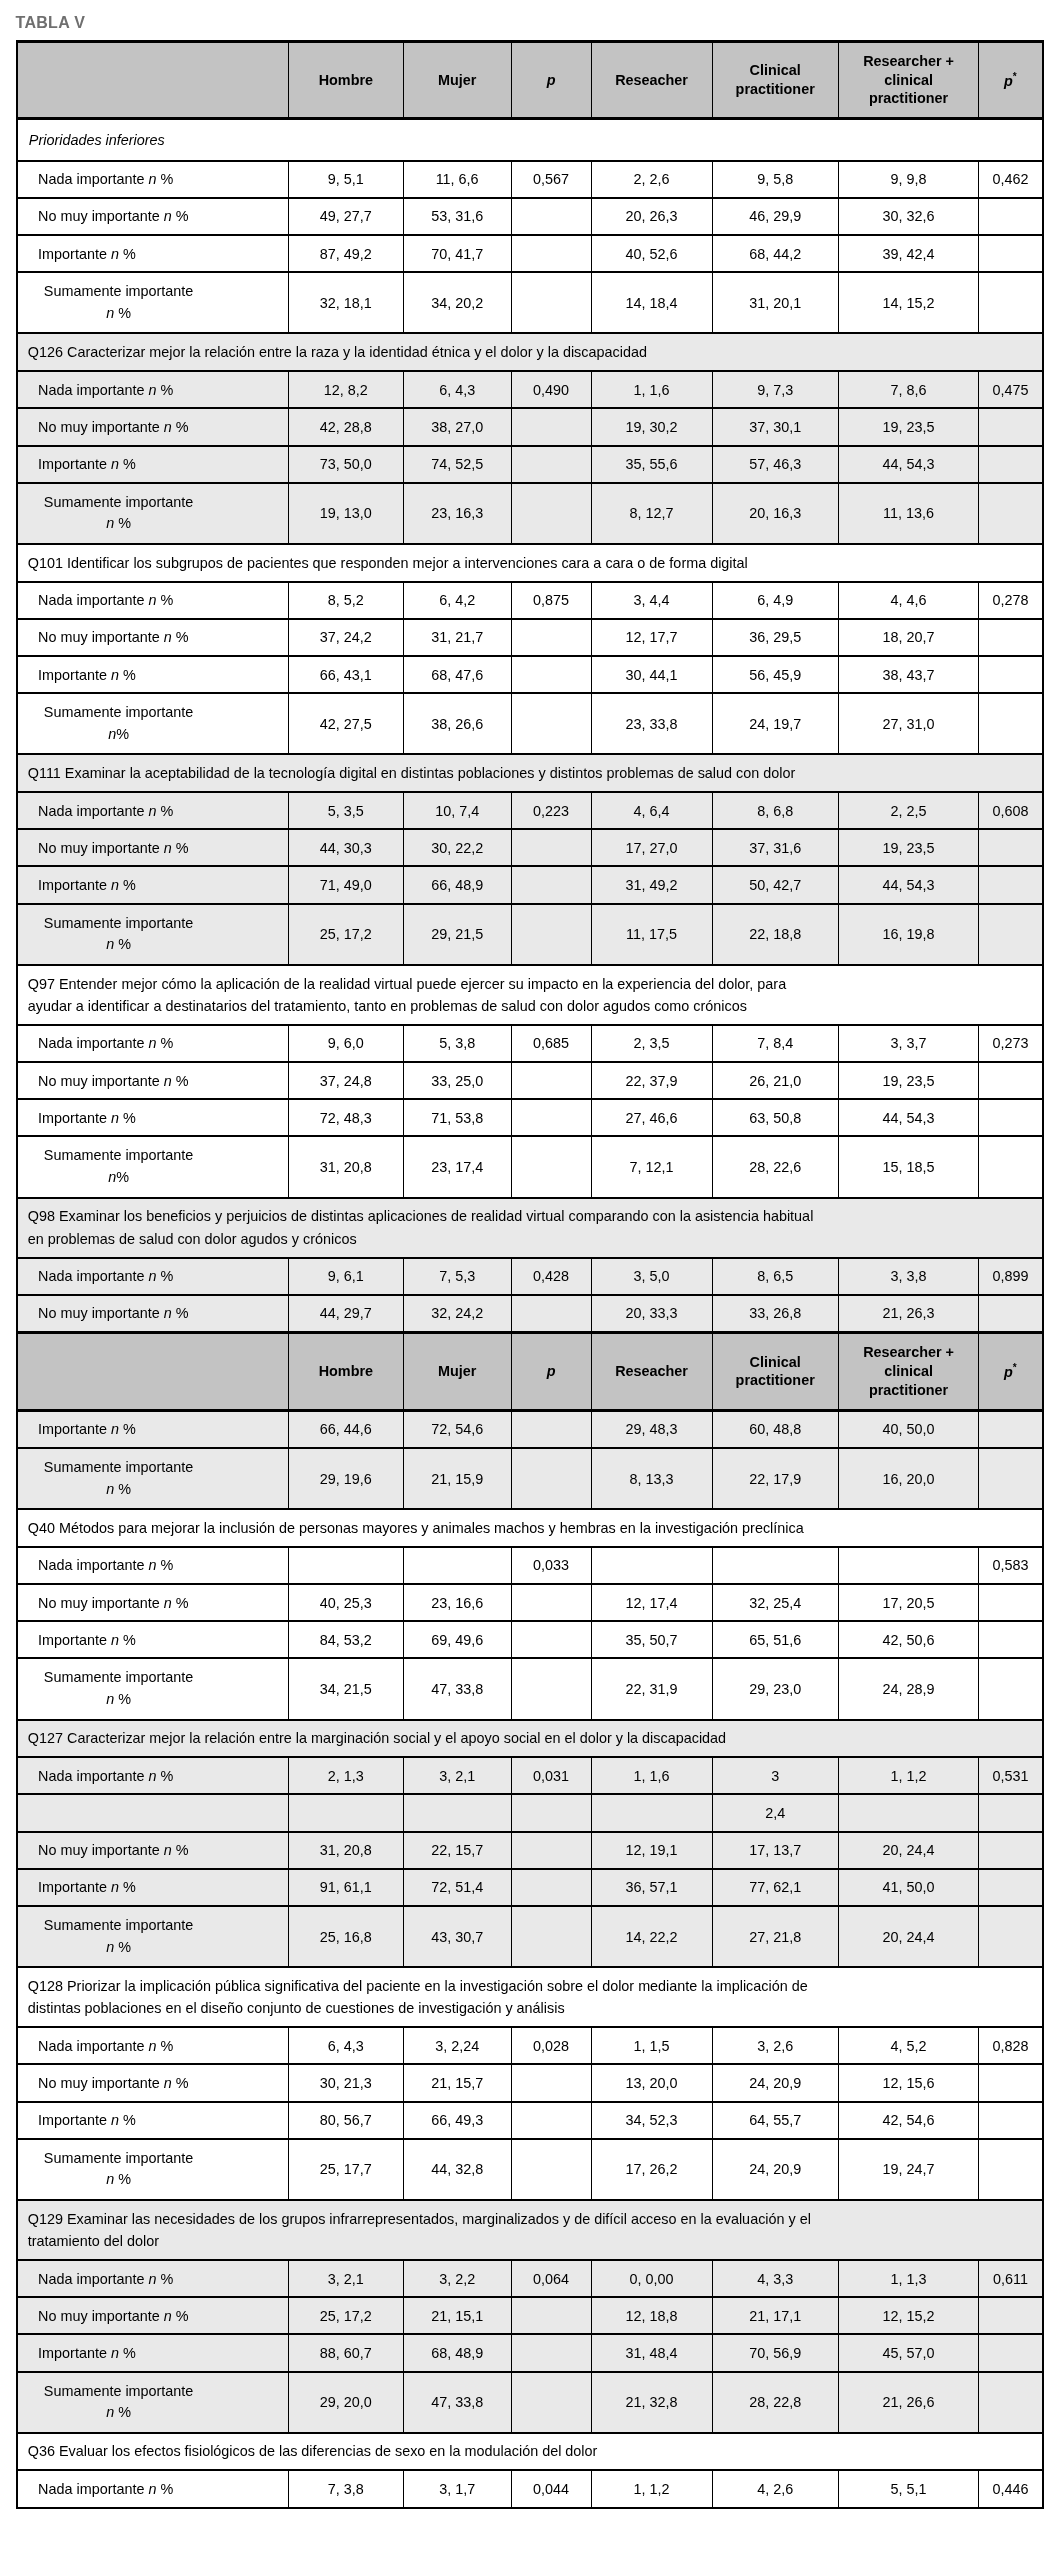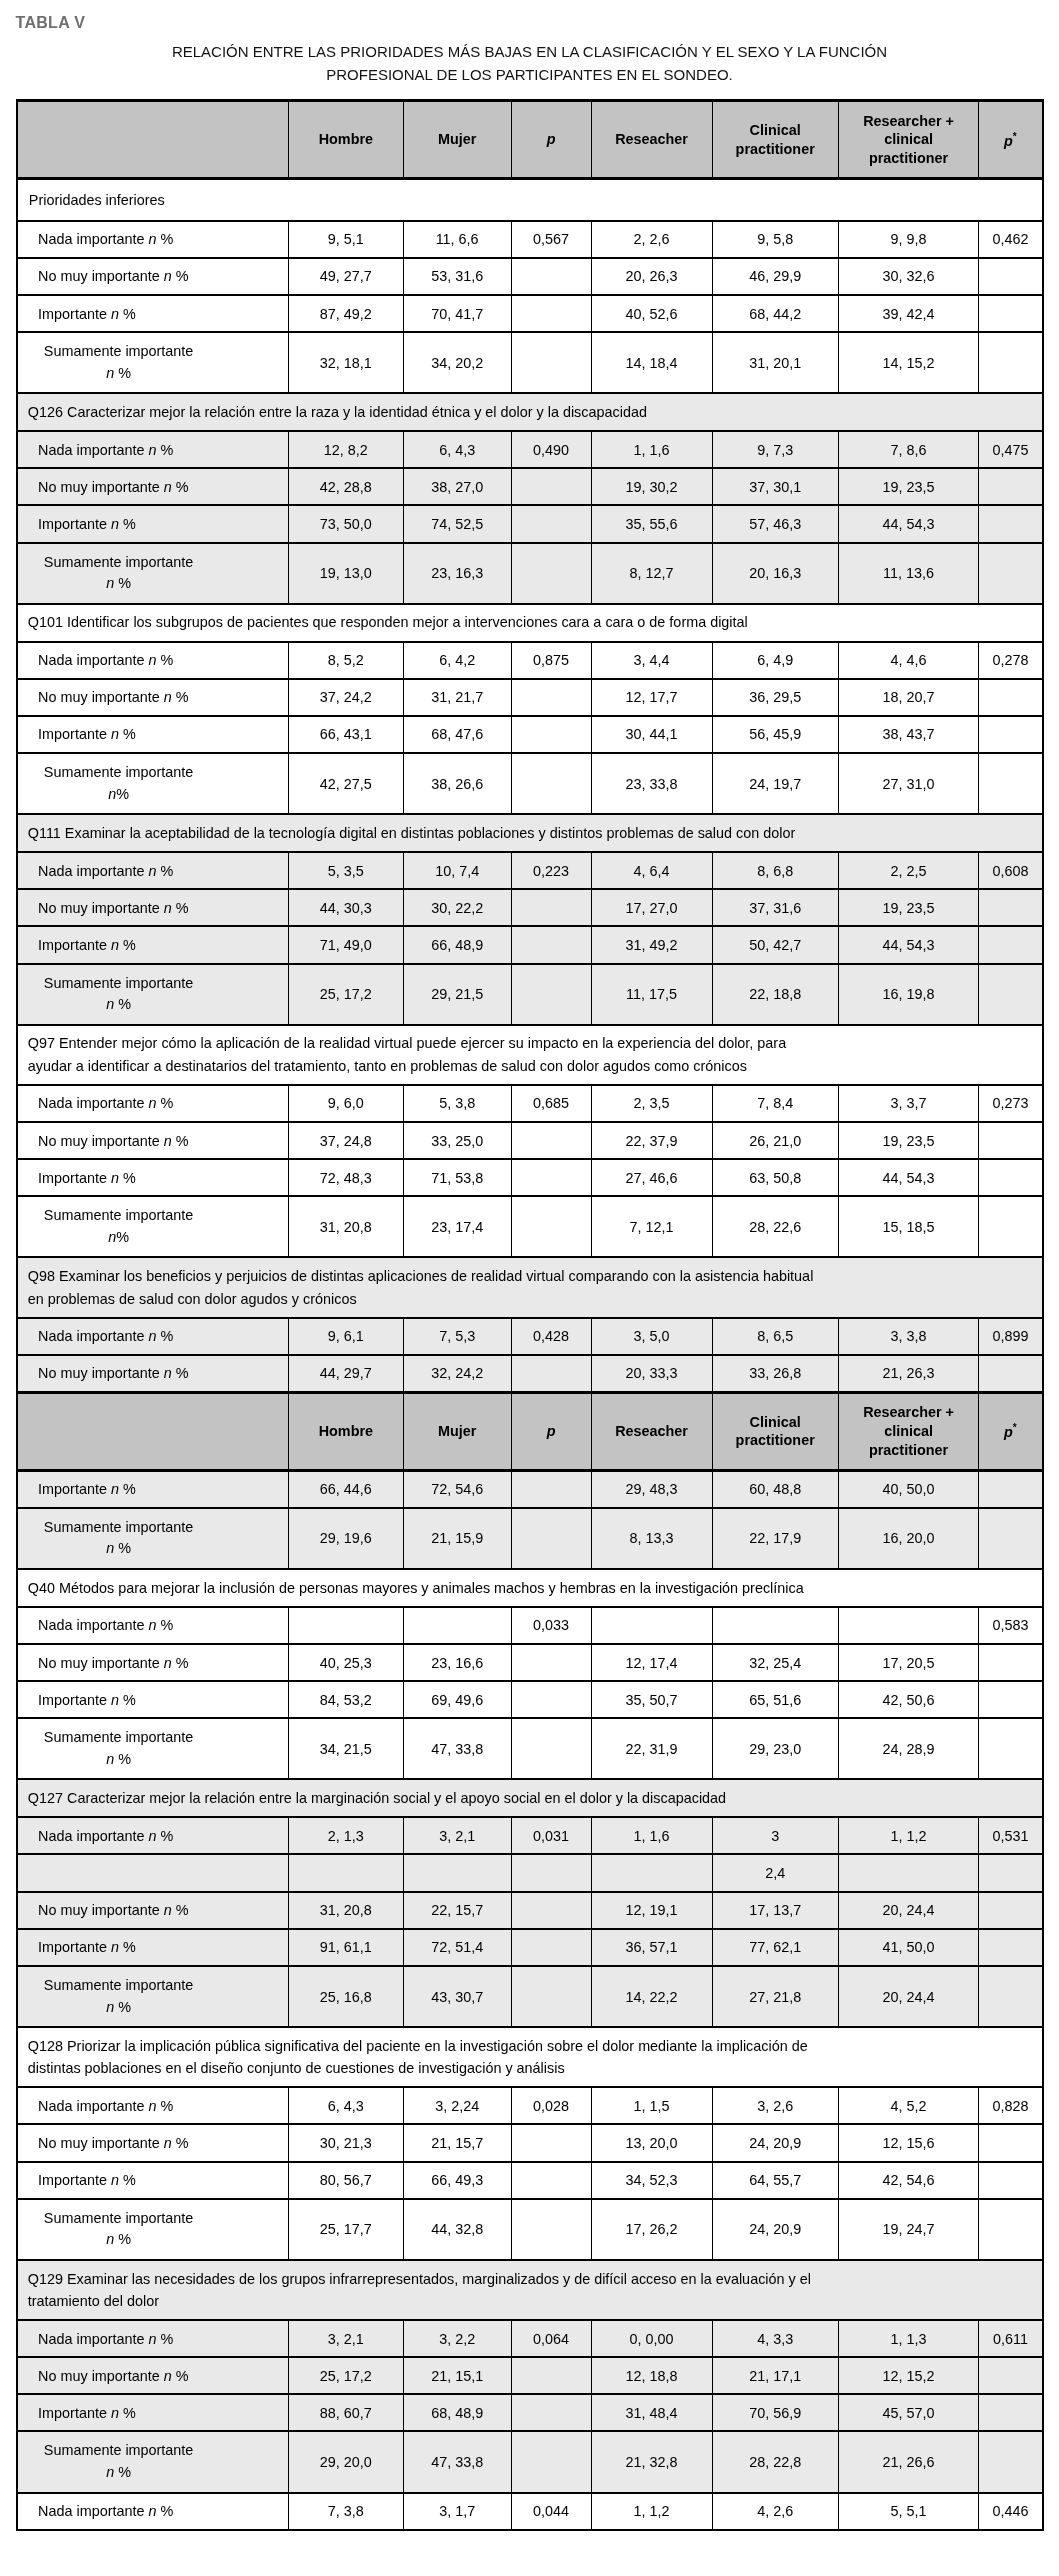--- a/index.html
+++ b/index.html
@@ -52,40 +52,40 @@
     font-weight:bold;
     text-align:center;
     padding:9.3px 4.1px;
     line-height:1.3;
     border-top-width:3.1px;
     border-bottom-width:3.1px;
   }
   tr.header-row td i{font-weight:bold;}
   tr.header-row sup{font-size:70%;}
   tr.intro-row td{
+    font-style:italic;
     padding:8.2px 11.3px;
     height:23px;
     line-height:1.4;
   }
   tr.q-row td{padding:6.7px 10.3px;line-height:1.55;}
   tr.q-row .q-text{display:block;max-width:804px;}
   tr.shaded td{background:var(--shaded-bg);}
   tr.data-row td{height:29px;}
   tr.data-row.tall td{height:53px;}
   td.lbl{text-align:left;padding:3.1px 6.2px 3.1px 20.6px;}
   td.num{text-align:center;padding:3.1px 3.1px;}
   .tall .label-wrap{display:inline-block;max-width:161px;line-height:1.5;text-align:center;}
   .label-wrap i, .q-text i{font-style:italic;}
 </style>
 </head>
 <body>
 
 <div class="page">
   <div class="table-title">TABLA V</div>
-  <div class="table-subtitle">RELACIÓN ENTRE LAS PRIORIDADES MÁS BAJAS EN LA CLASIFICACIÓN Y EL SEXO Y LA FUNCIÓN PROFESIONAL DE LOS PARTICIPANTES EN EL SONDEO.</div>
 
   <table class="main">
     <colgroup>
       <col style="width:26.5%">
       <col style="width:11.2%">
       <col style="width:10.5%">
       <col style="width:7.8%">
       <col style="width:11.8%">
       <col style="width:12.3%">
       <col style="width:13.7%">
@@ -563,20 +563,25 @@
         <tr class="data-row shaded tall">
           <td class="lbl"><span class="label-wrap">Sumamente importante <i>n</i> %</span></td>
           <td class="num">29, 20,0</td>
           <td class="num">47, 33,8</td>
           <td class="num"></td>
           <td class="num">21, 32,8</td>
           <td class="num">28, 22,8</td>
           <td class="num">21, 26,6</td>
           <td class="num"></td>
         </tr>
+        <tr class="q-row">
+          <td colspan="8">
+            <span class="q-text">Q36 Evaluar los efectos fisiológicos de las diferencias de sexo en la modulación del dolor</span>
+          </td>
+        </tr>
         <tr class="data-row">
           <td class="lbl"><span class="label-wrap">Nada importante <i>n</i> %</span></td>
           <td class="num">7, 3,8</td>
           <td class="num">3, 1,7</td>
           <td class="num">0,044</td>
           <td class="num">1, 1,2</td>
           <td class="num">4, 2,6</td>
           <td class="num">5, 5,1</td>
           <td class="num">0,446</td>
         </tr>

